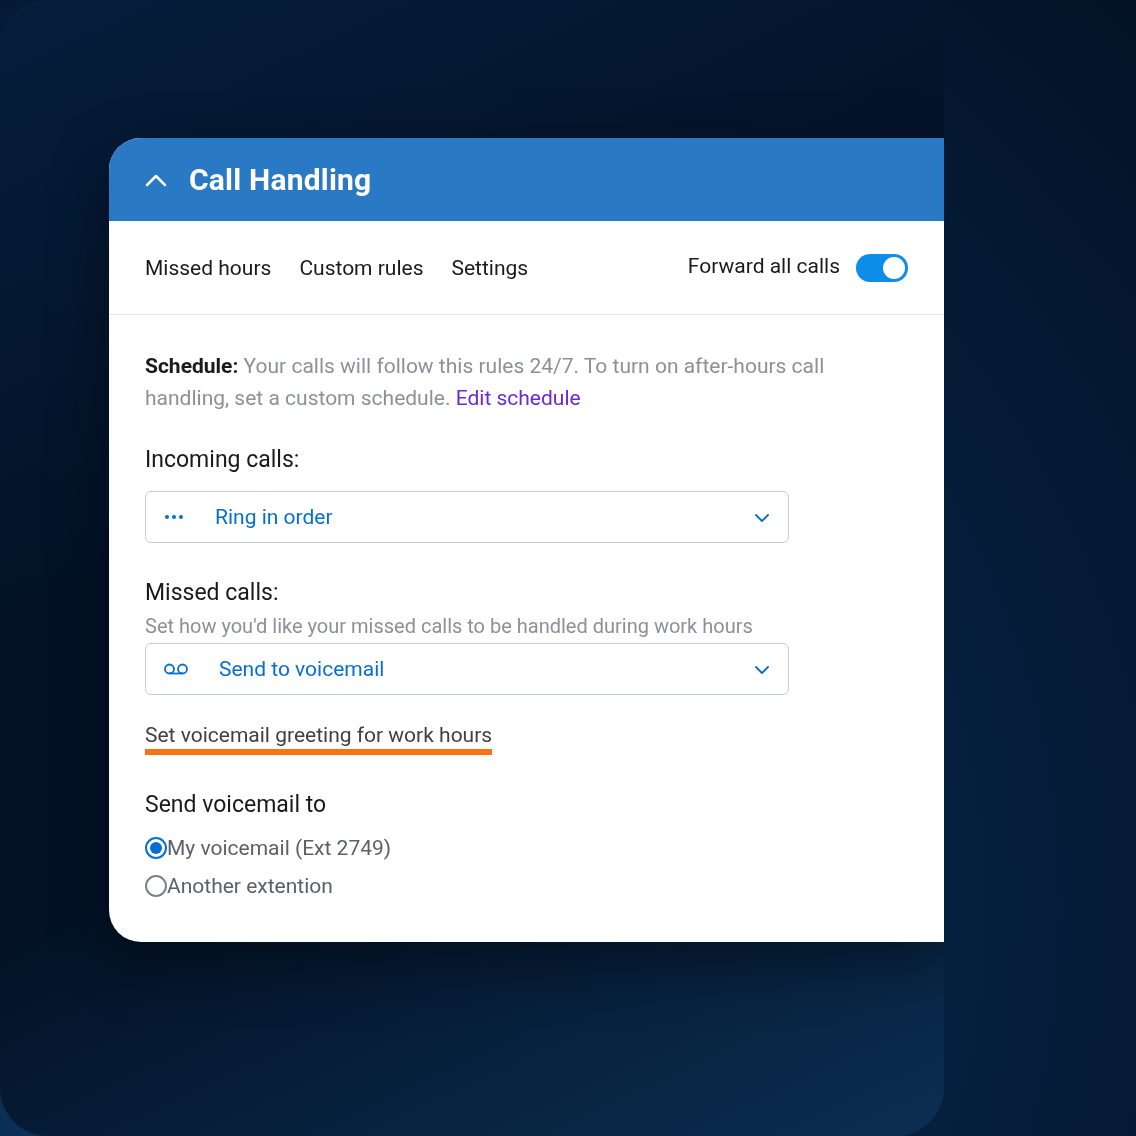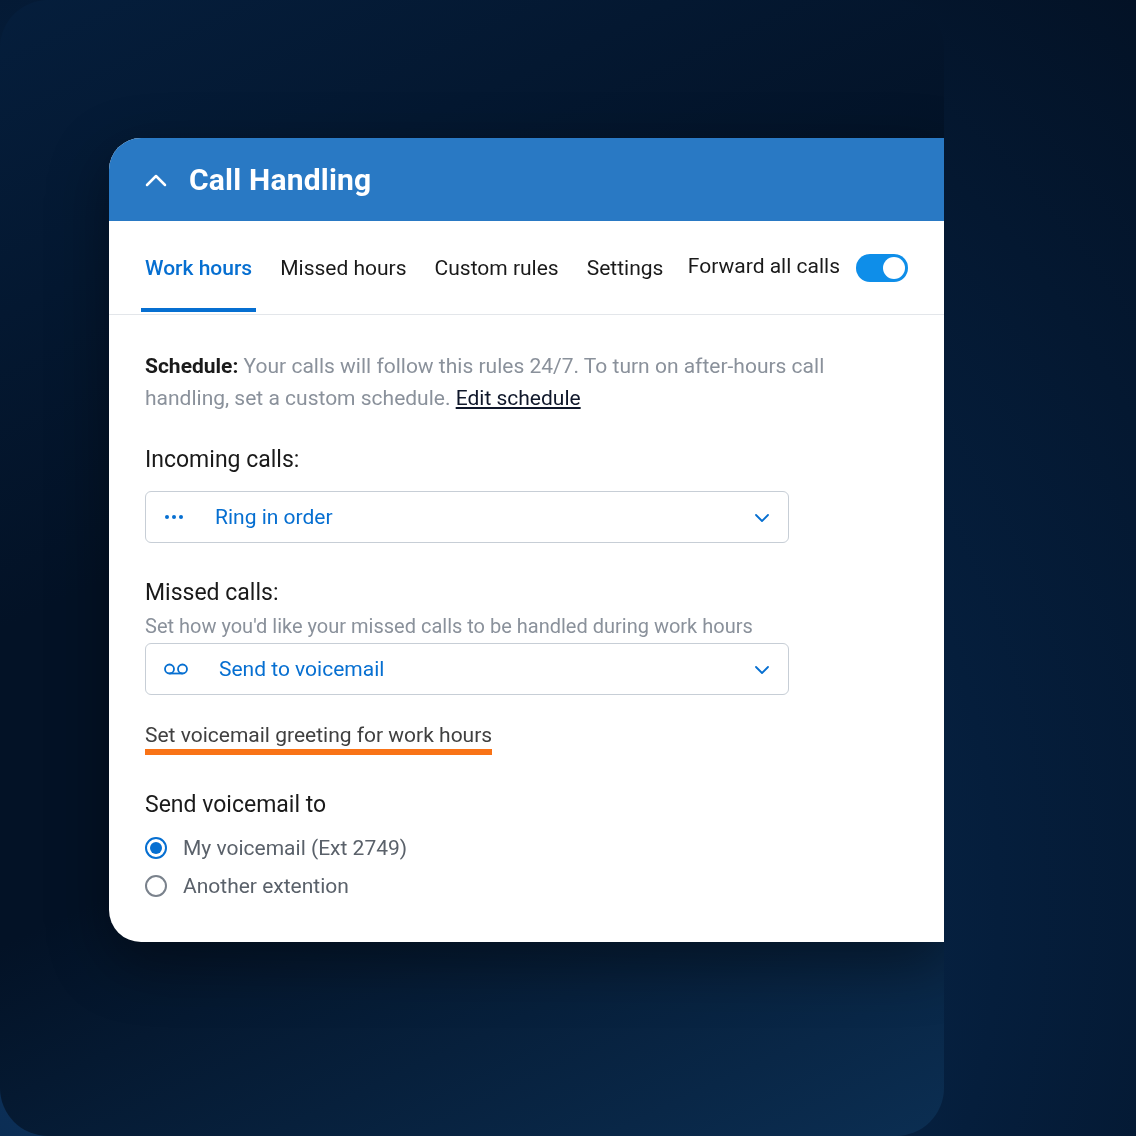--- a/index.html
+++ b/index.html
@@ -95,21 +95,21 @@
     .body {
       padding: 36px 36px 44px 36px;
     }
     .schedule-row {
       font-size: 21px;
       margin-bottom: 32px;
       line-height: 1.5;
     }
     .schedule-row .label { color: #1a1a1a; font-weight: 700; }
     .schedule-row .desc { color: #8a919b; }
-    .schedule-row .link { color: #0f172a; text-decoration: underline; cursor: pointer; }
+    .schedule-row .link { color: #6d28d9; cursor: pointer; }
     .section-title {
       font-size: 23px;
       color: #1a1a1a;
       margin-bottom: 18px;
     }
     .section-desc {
       font-size: 20px;
       color: #8a919b;
       margin-top: -10px;
       margin-bottom: 5px;
@@ -142,21 +142,21 @@
     .text-link {
       color: #404040;
       font-size: 21px;
       border-bottom: 6px solid #f97316;
       padding-bottom: 2px;
       cursor: pointer;
       display: inline-block;
       margin-top: 28px;
     }
     .radio-group { margin-top: 18px; display: flex; flex-direction: column; gap: 14px; }
-    .radio-item { display: flex; align-items: center; gap: 16px; cursor: pointer; }
+    .radio-item { display: flex; align-items: center; cursor: pointer; }
     .radio {
       width: 22px;
       height: 22px;
       border-radius: 50%;
       border: 2px solid #066fd1;
       display: flex;
       align-items: center;
       justify-content: center;
     }
     .radio.unchecked { border-color: #7a828c; }
@@ -178,21 +178,20 @@
       <span class="chevron">
         <svg width="22" height="14" viewBox="0 0 22 14" fill="none">
           <path d="M2 12 L11 3 L20 12" stroke="#ffffff" stroke-width="2.5" stroke-linecap="round" stroke-linejoin="round"></path>
         </svg>
       </span>
       <h1>Call Handling</h1>
     </div>
 
     <div class="tabs-row">
       <div class="tabs">
-        <div class="tab active">Work hours</div>
         <div class="tab">Missed hours</div>
         <div class="tab">Custom rules</div>
         <div class="tab">Settings</div>
       </div>
       <div class="toggle-wrap">
         <span class="toggle-label">Forward all calls</span>
         <div class="switch">
           <div class="switch-knob"></div>
         </div>
       </div>

